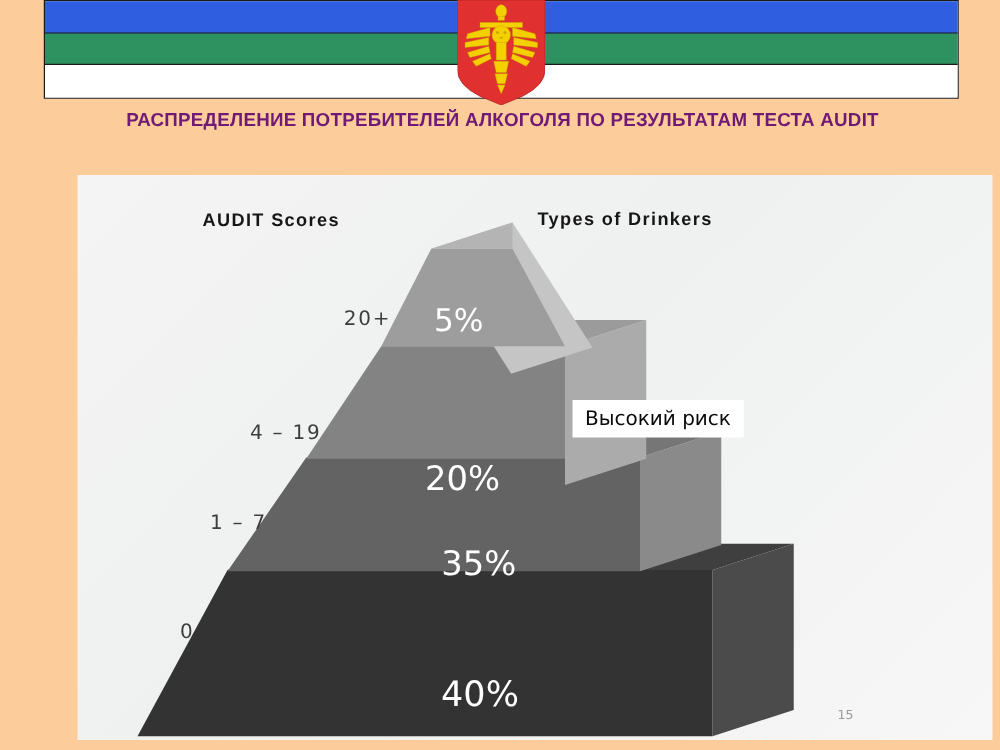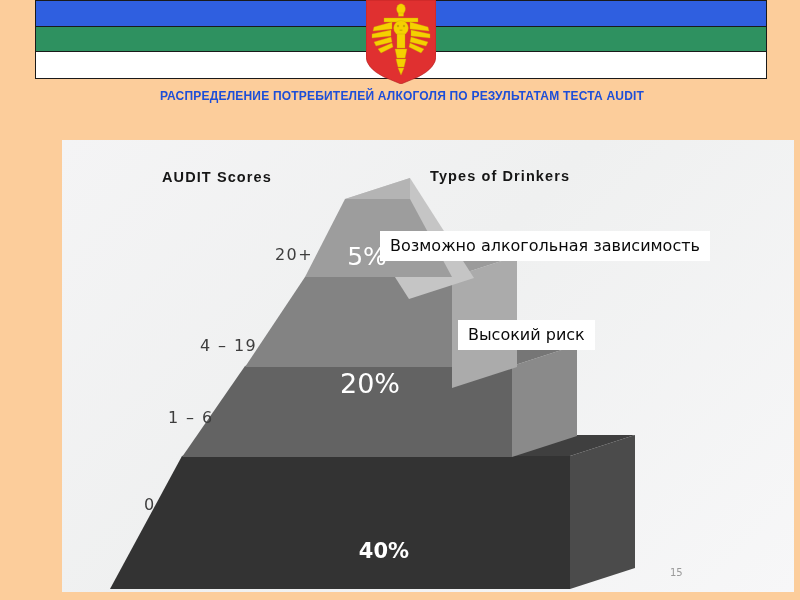--- a/index.html
+++ b/index.html
@@ -61,23 +61,23 @@
   }
 
   
   #page-title {
     position: absolute;
     left: 52px;
     top: 86px;
     width: 700px;
     text-align: center;
     font-weight: bold;
-    font-size: 12px;
+    font-size: 15px;
     line-height: 21px;
-    color: #1d4ed8;
+    color: #701a75;
     letter-spacing: 0.2px;
   }
 
   
   #chart-panel {
     position: absolute;
     left: 62px;
     top: 140px;
     width: 715px;
     height: 452px;
@@ -124,21 +124,21 @@
   .pct-label {
     position: absolute;
     color: #ffffff;
     font-family: "DejaVu Sans", sans-serif;
     white-space: nowrap;
     text-align: center;
   }
   #pct-label-0 { left: 265px; top: 102px; width: 80px; font-size: 25px; }
   #pct-label-1 { left: 253px; top: 199px; width: 110px; font-size: 27px; margin-top: 29px; }
   #pct-label-2 { left: 266px; top: 296px; width: 110px; font-size: 27px; }
-  #pct-label-3 { left: 262px; top: 399px; width: 120px; font-size: 21px; font-weight: bold; }
+  #pct-label-3 { left: 262px; top: 399px; width: 120px; font-size: 28px; }
 
   
   .callout {
     position: absolute;
     background: #ffffff;
     color: #0a0a0a;
     font-size: 16px;
     font-family: "DejaVu Sans", sans-serif;
     white-space: nowrap;
     padding: 5px 10px 6px 10px;
@@ -232,24 +232,24 @@
 
     <g>
       <polygon points="283,59 348,38 412,138 347,159" fill="#c5c5c5"></polygon>
       <polygon points="283,59 243,137 390,137 348,59" fill="#9d9d9d"></polygon>
       <polygon points="283,59 348,38 348,59" fill="#b4b4b4"></polygon>
     </g>
   </svg>
 
   <div class="score-label" id="score-label-0">20+</div>
   <div class="score-label" id="score-label-1">4 – 19</div>
-  <div class="score-label" id="score-label-2">1 – 6</div>
+  <div class="score-label" id="score-label-2">1 – 7</div>
   <div class="score-label" id="score-label-3">0</div>
 
   <div class="pct-label" id="pct-label-0">5%</div>
   <div class="pct-label" id="pct-label-1">20%</div>
+  <div class="pct-label" id="pct-label-2">35%</div>
   <div class="pct-label" id="pct-label-3">40%</div>
 
-  <div class="callout" id="callout-0">Возможно алкогольная зависимость</div>
   <div class="callout" id="callout-1">Высокий риск</div>
 
   <div id="corner-number">15</div>
 </div>
 
 </body></html>

